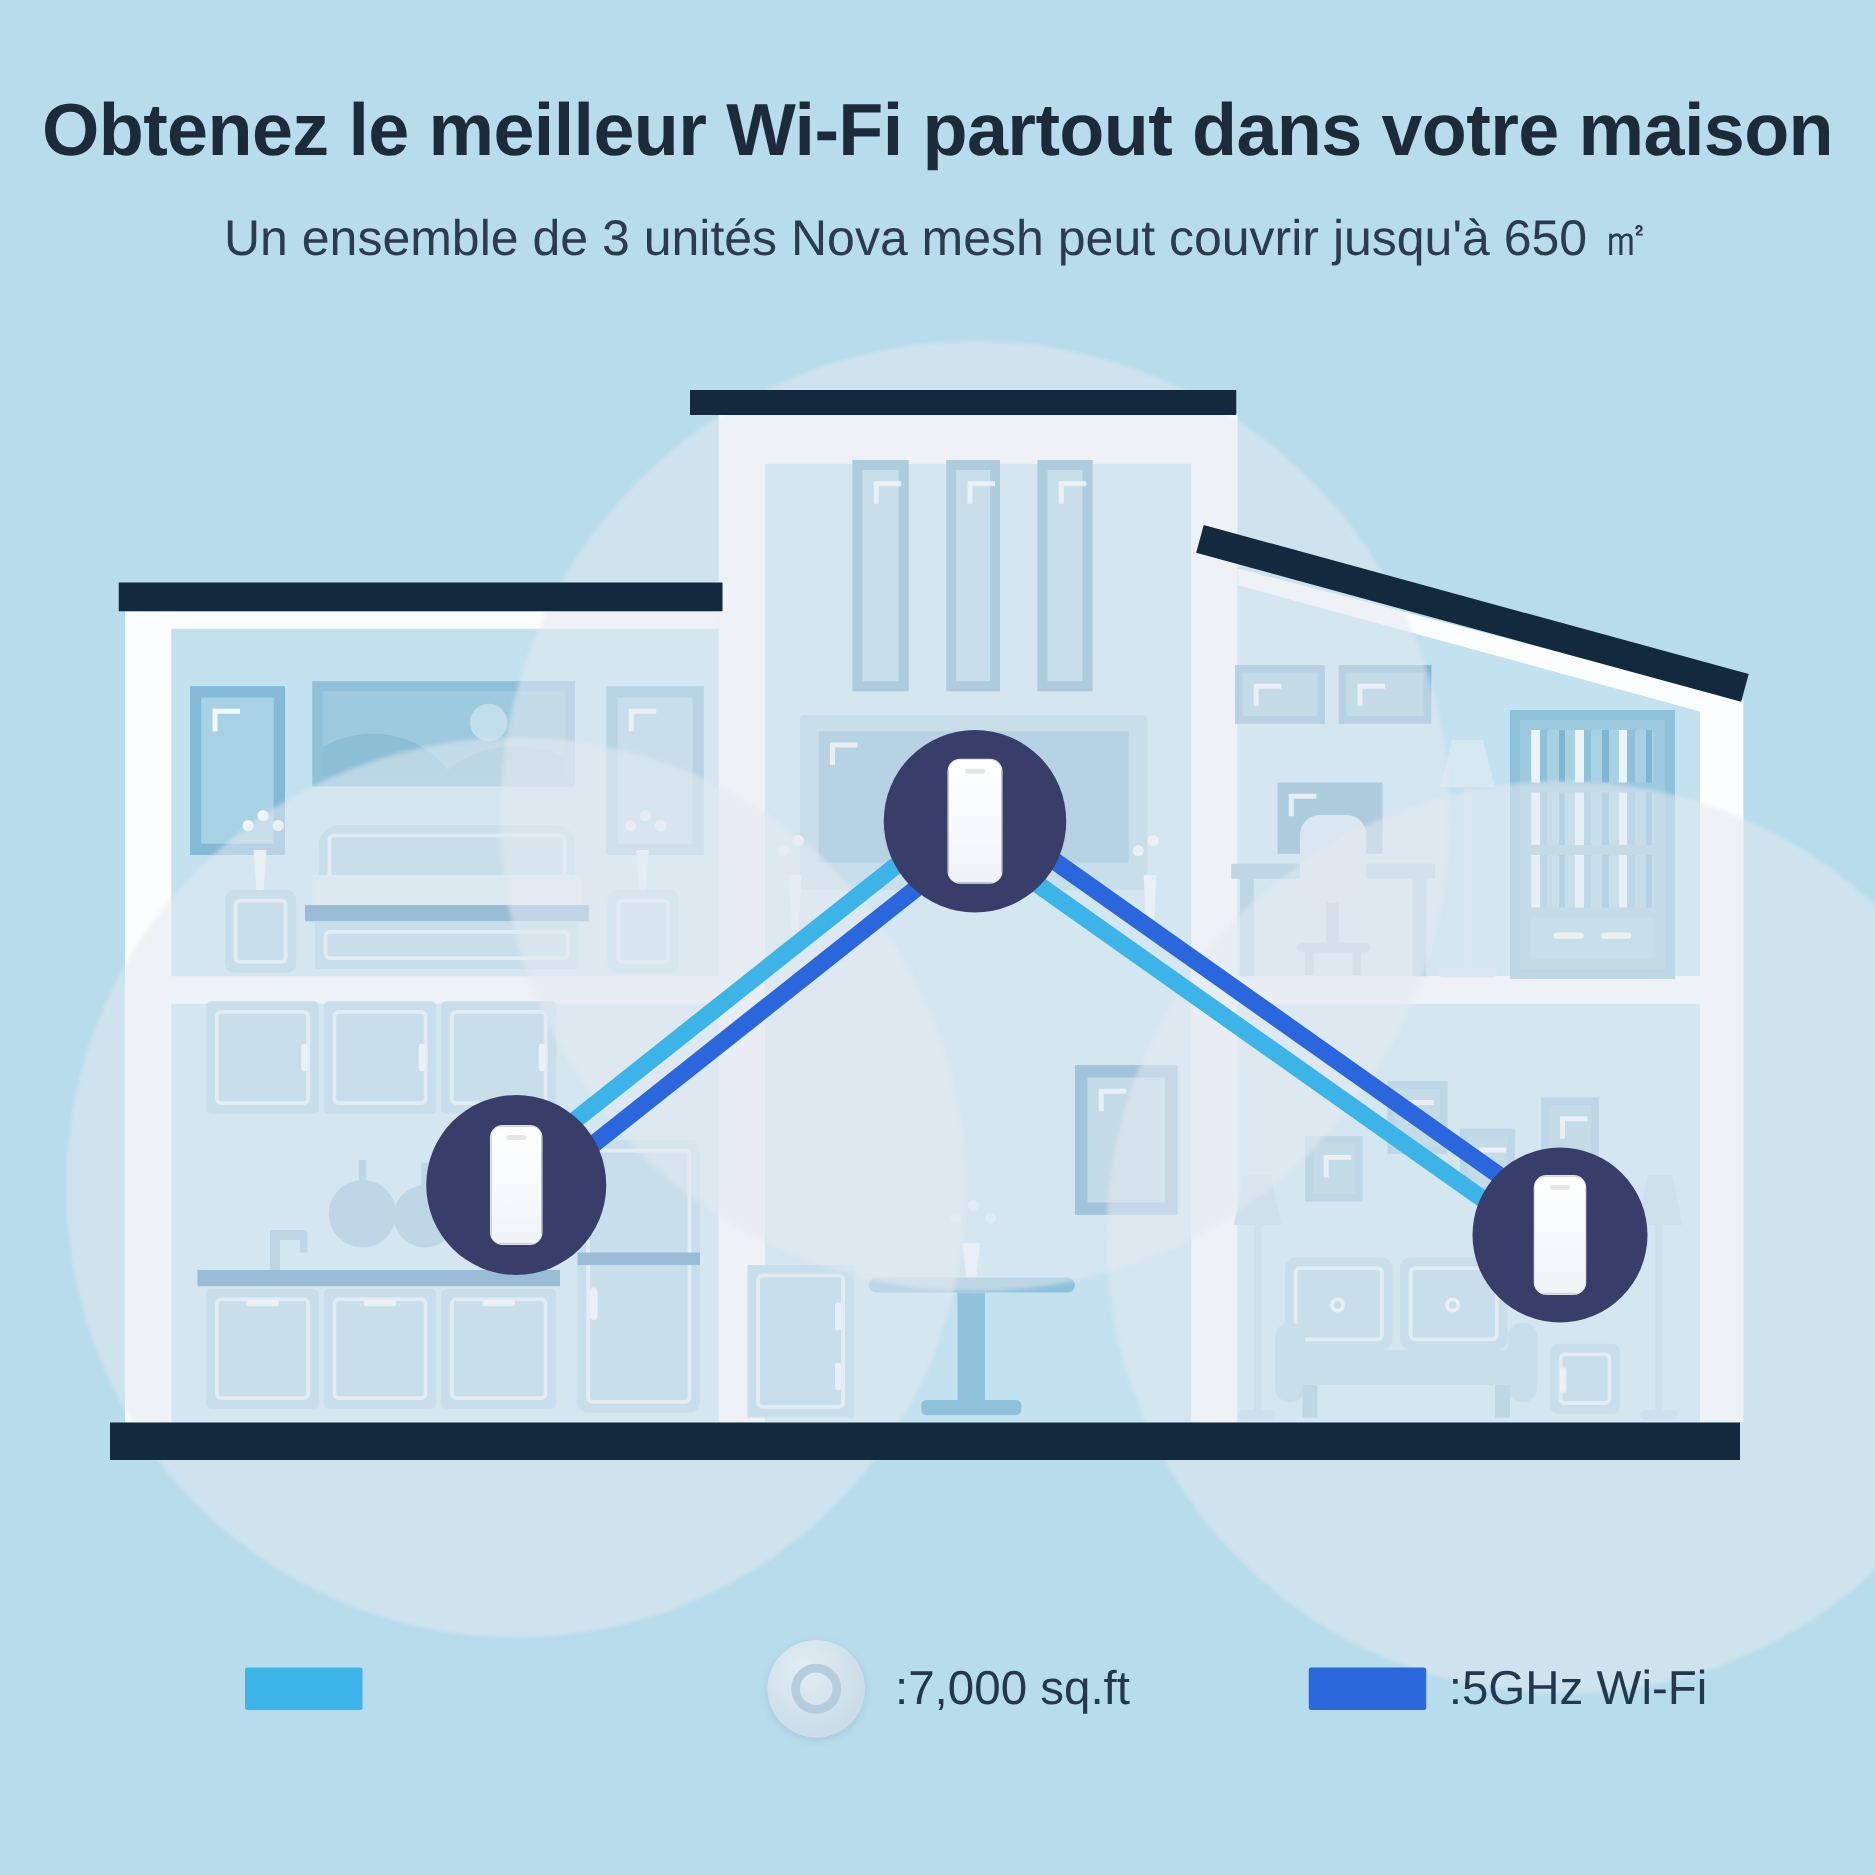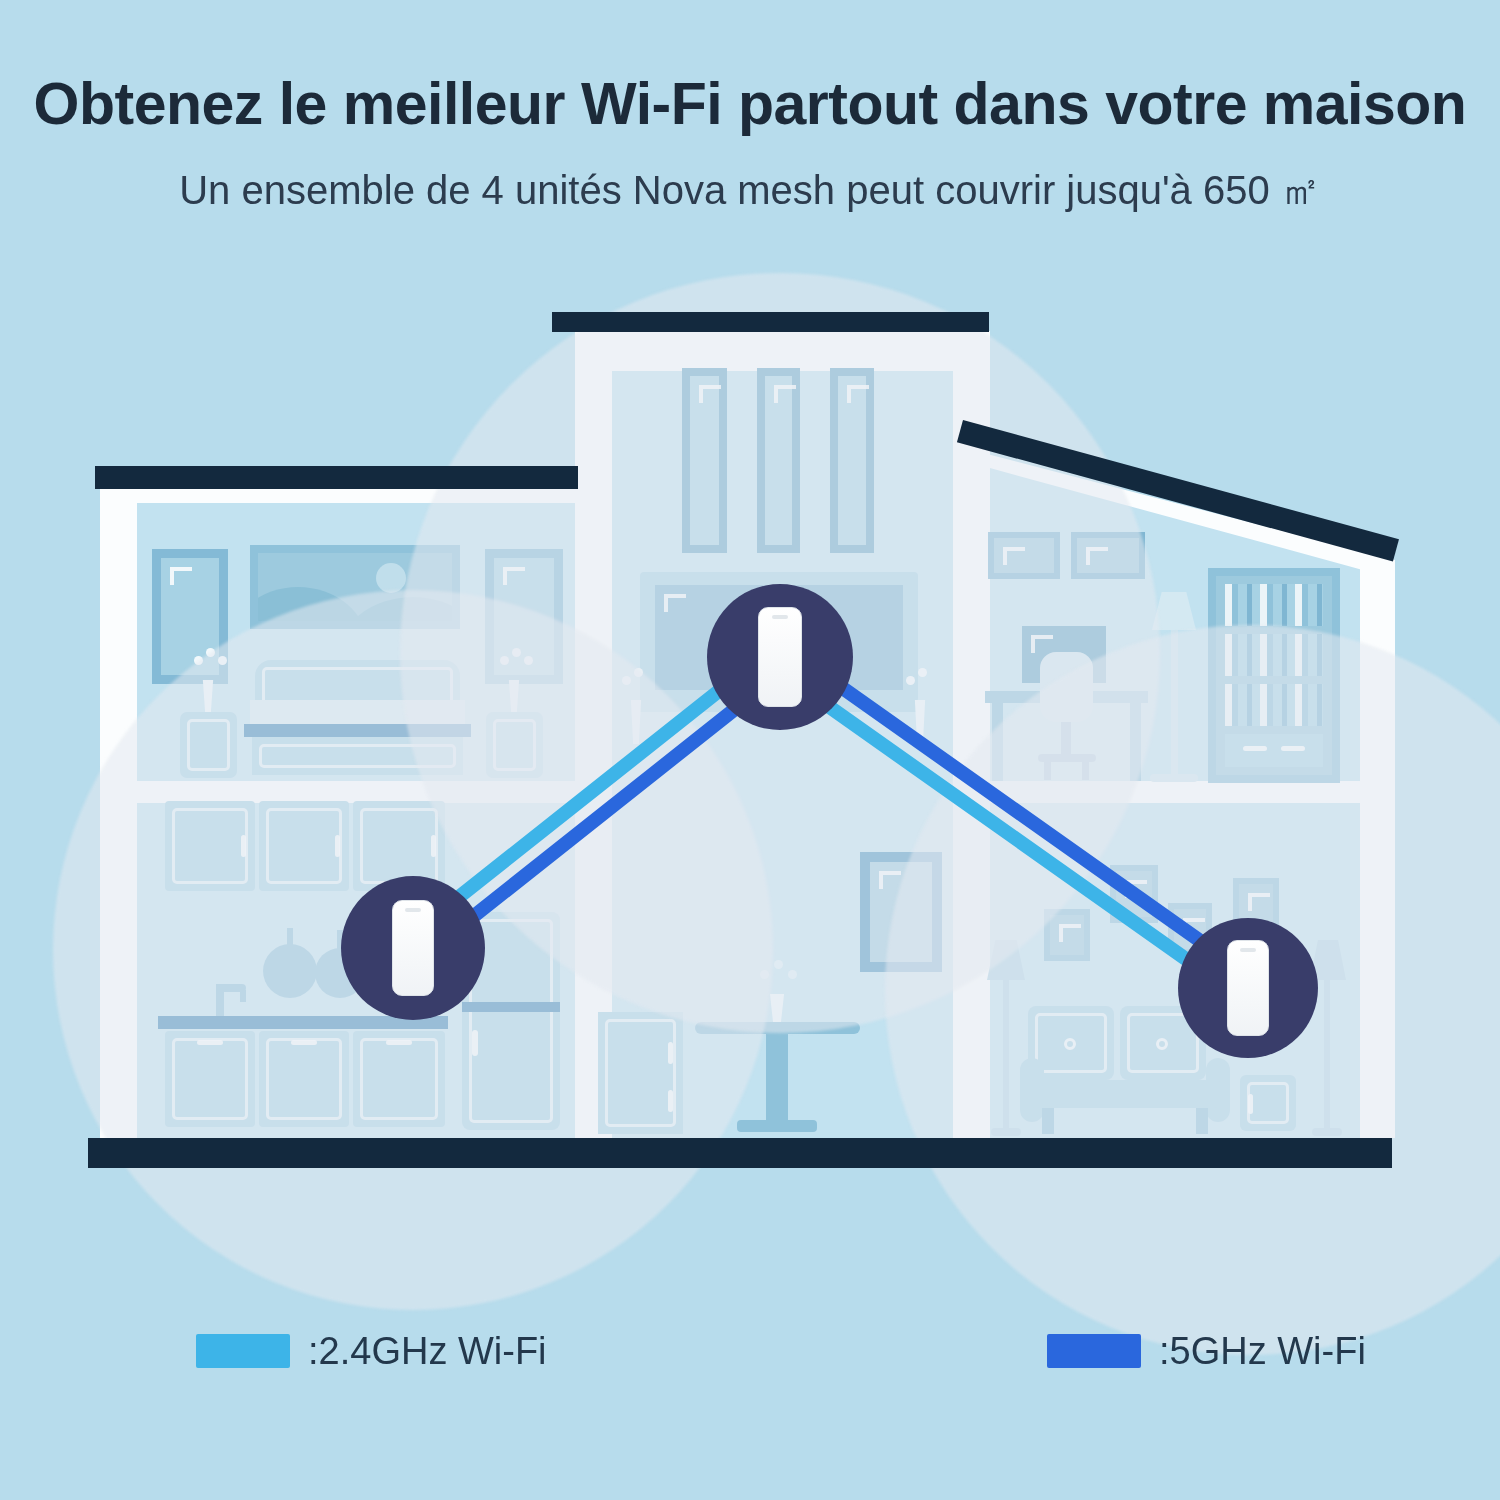--- a/index.html
+++ b/index.html
@@ -65,21 +65,21 @@
   .legend-label{font-size:38px;color:#23384c;}
   .cov-icon{width:78px;height:78px;border-radius:50%;background:radial-gradient(circle at 38% 30%, #e3edf3 0%, #cadde9 70%);box-shadow:0 2px 6px rgba(120,150,170,0.25);position:relative;}
   .cov-icon::after{content:"";position:absolute;left:50%;top:50%;transform:translate(-50%,-50%);width:26px;height:26px;border:7px solid #b4cedd;border-radius:50%;}
 </style>
 </head>
 <body>
 
 <div id="canvas">
 
   <div class="abs title">Obtenez le meilleur Wi-Fi partout dans votre maison</div>
-  <div class="abs subtitle">Un ensemble de 4 unités Nova mesh peut couvrir jusqu'à 650 ㎡</div>
+  <div class="abs subtitle">Un ensemble de 3 unités Nova mesh peut couvrir jusqu'à 650 ㎡</div>
 
   <div class="abs wallblock" style="left:100px;top:489px;width:475px;height:649px;"></div>
 
   <div class="abs roombg" style="left:137px;top:503px;width:438px;height:278px;"></div>
 
   <div class="abs roombg" style="left:137px;top:803px;width:438px;height:335px;"></div>
 
   <div class="abs wallblock" style="left:575px;top:331px;width:415px;height:807px;"></div>
   <div class="abs roombg" style="left:612px;top:371px;width:341px;height:767px;"></div>
 
@@ -232,20 +232,23 @@
   <div class="abs router" style="left:392px;top:900px;width:42px;height:96px;"></div>
 
   <div class="abs node" style="left:707px;top:584px;width:146px;height:146px;"></div>
   <div class="abs router" style="left:758px;top:607px;width:44px;height:100px;"></div>
 
   <div class="abs node" style="left:1178px;top:918px;width:140px;height:140px;"></div>
   <div class="abs router" style="left:1227px;top:940px;width:42px;height:96px;"></div>
 
   <div class="abs legend-item" style="left:196px;top:1312px;height:78px;">
     <div class="swatch sw24"></div>
-    <div class="legend-label">:2.4GHz Wi-Fi</div>
+  </div>
+  <div class="abs legend-item" style="left:614px;top:1312px;height:78px;gap:24px;">
+    <div class="cov-icon"></div>
+    <div class="legend-label">:7,000 sq.ft</div>
   </div>
   <div class="abs legend-item" style="left:1027px;top:1312px;height:78px;margin-left:20px;">
     <div class="swatch sw5"></div>
     <div class="legend-label">:5GHz Wi-Fi</div>
   </div>
 
 </div>
 
 </body></html>

